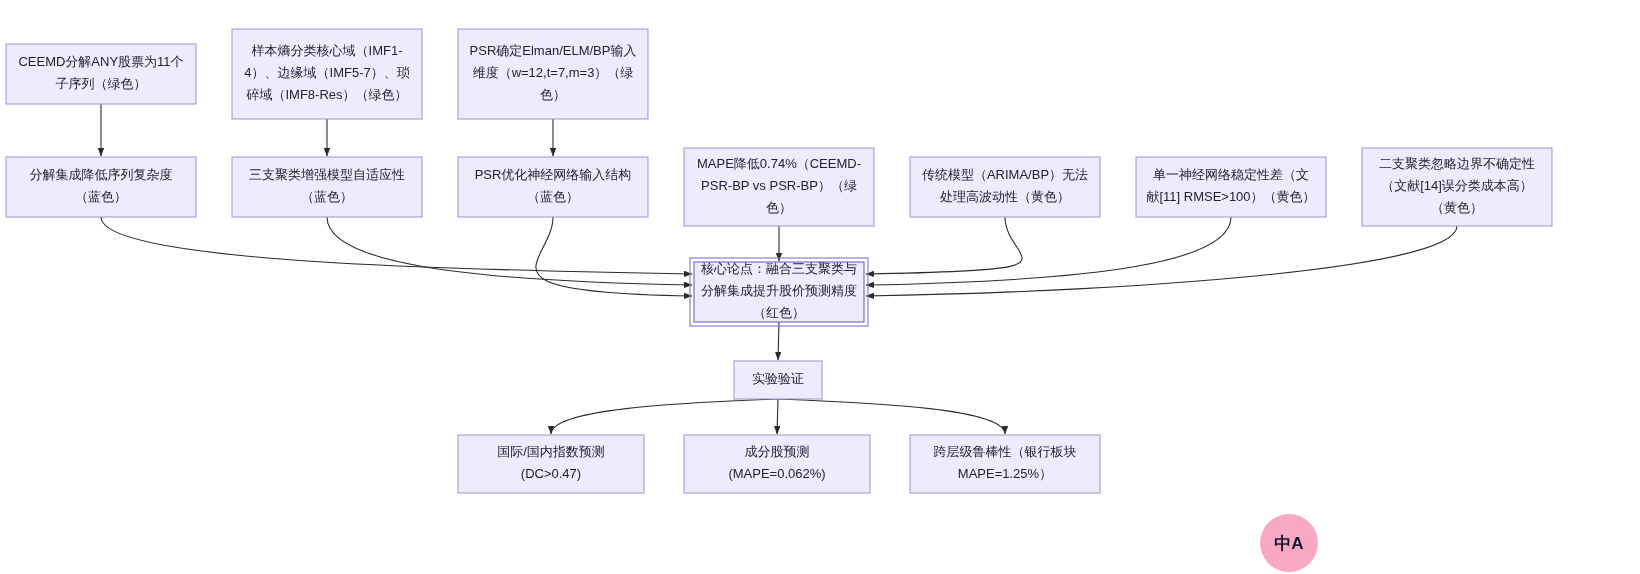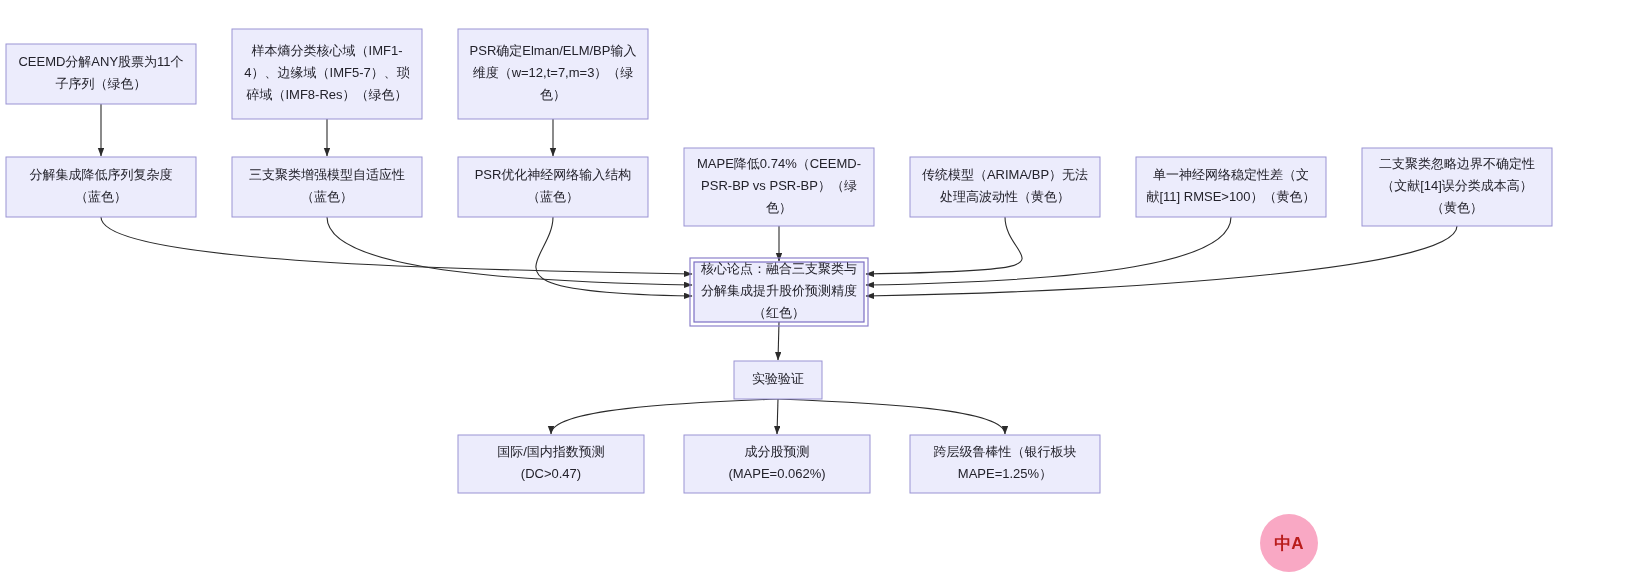--- a/index.html
+++ b/index.html
@@ -62,21 +62,21 @@
     background: #f9a8c4;
     right: -14px;
     bottom: 2px;
     overflow: hidden;
   }
   .watermark-text {
     position: absolute;
     top: 50%;
     left: 50%;
     transform: translate(-50%, -50%);
-    color: #b91c1c;
+    color: #0f172a;
     font-family: "Liberation Sans", "DejaVu Sans", sans-serif;
     font-size: 17px;
     font-weight: bold;
     letter-spacing: 0px;
     white-space: nowrap;
   }
 </style>
 </head>
 <body>
 

